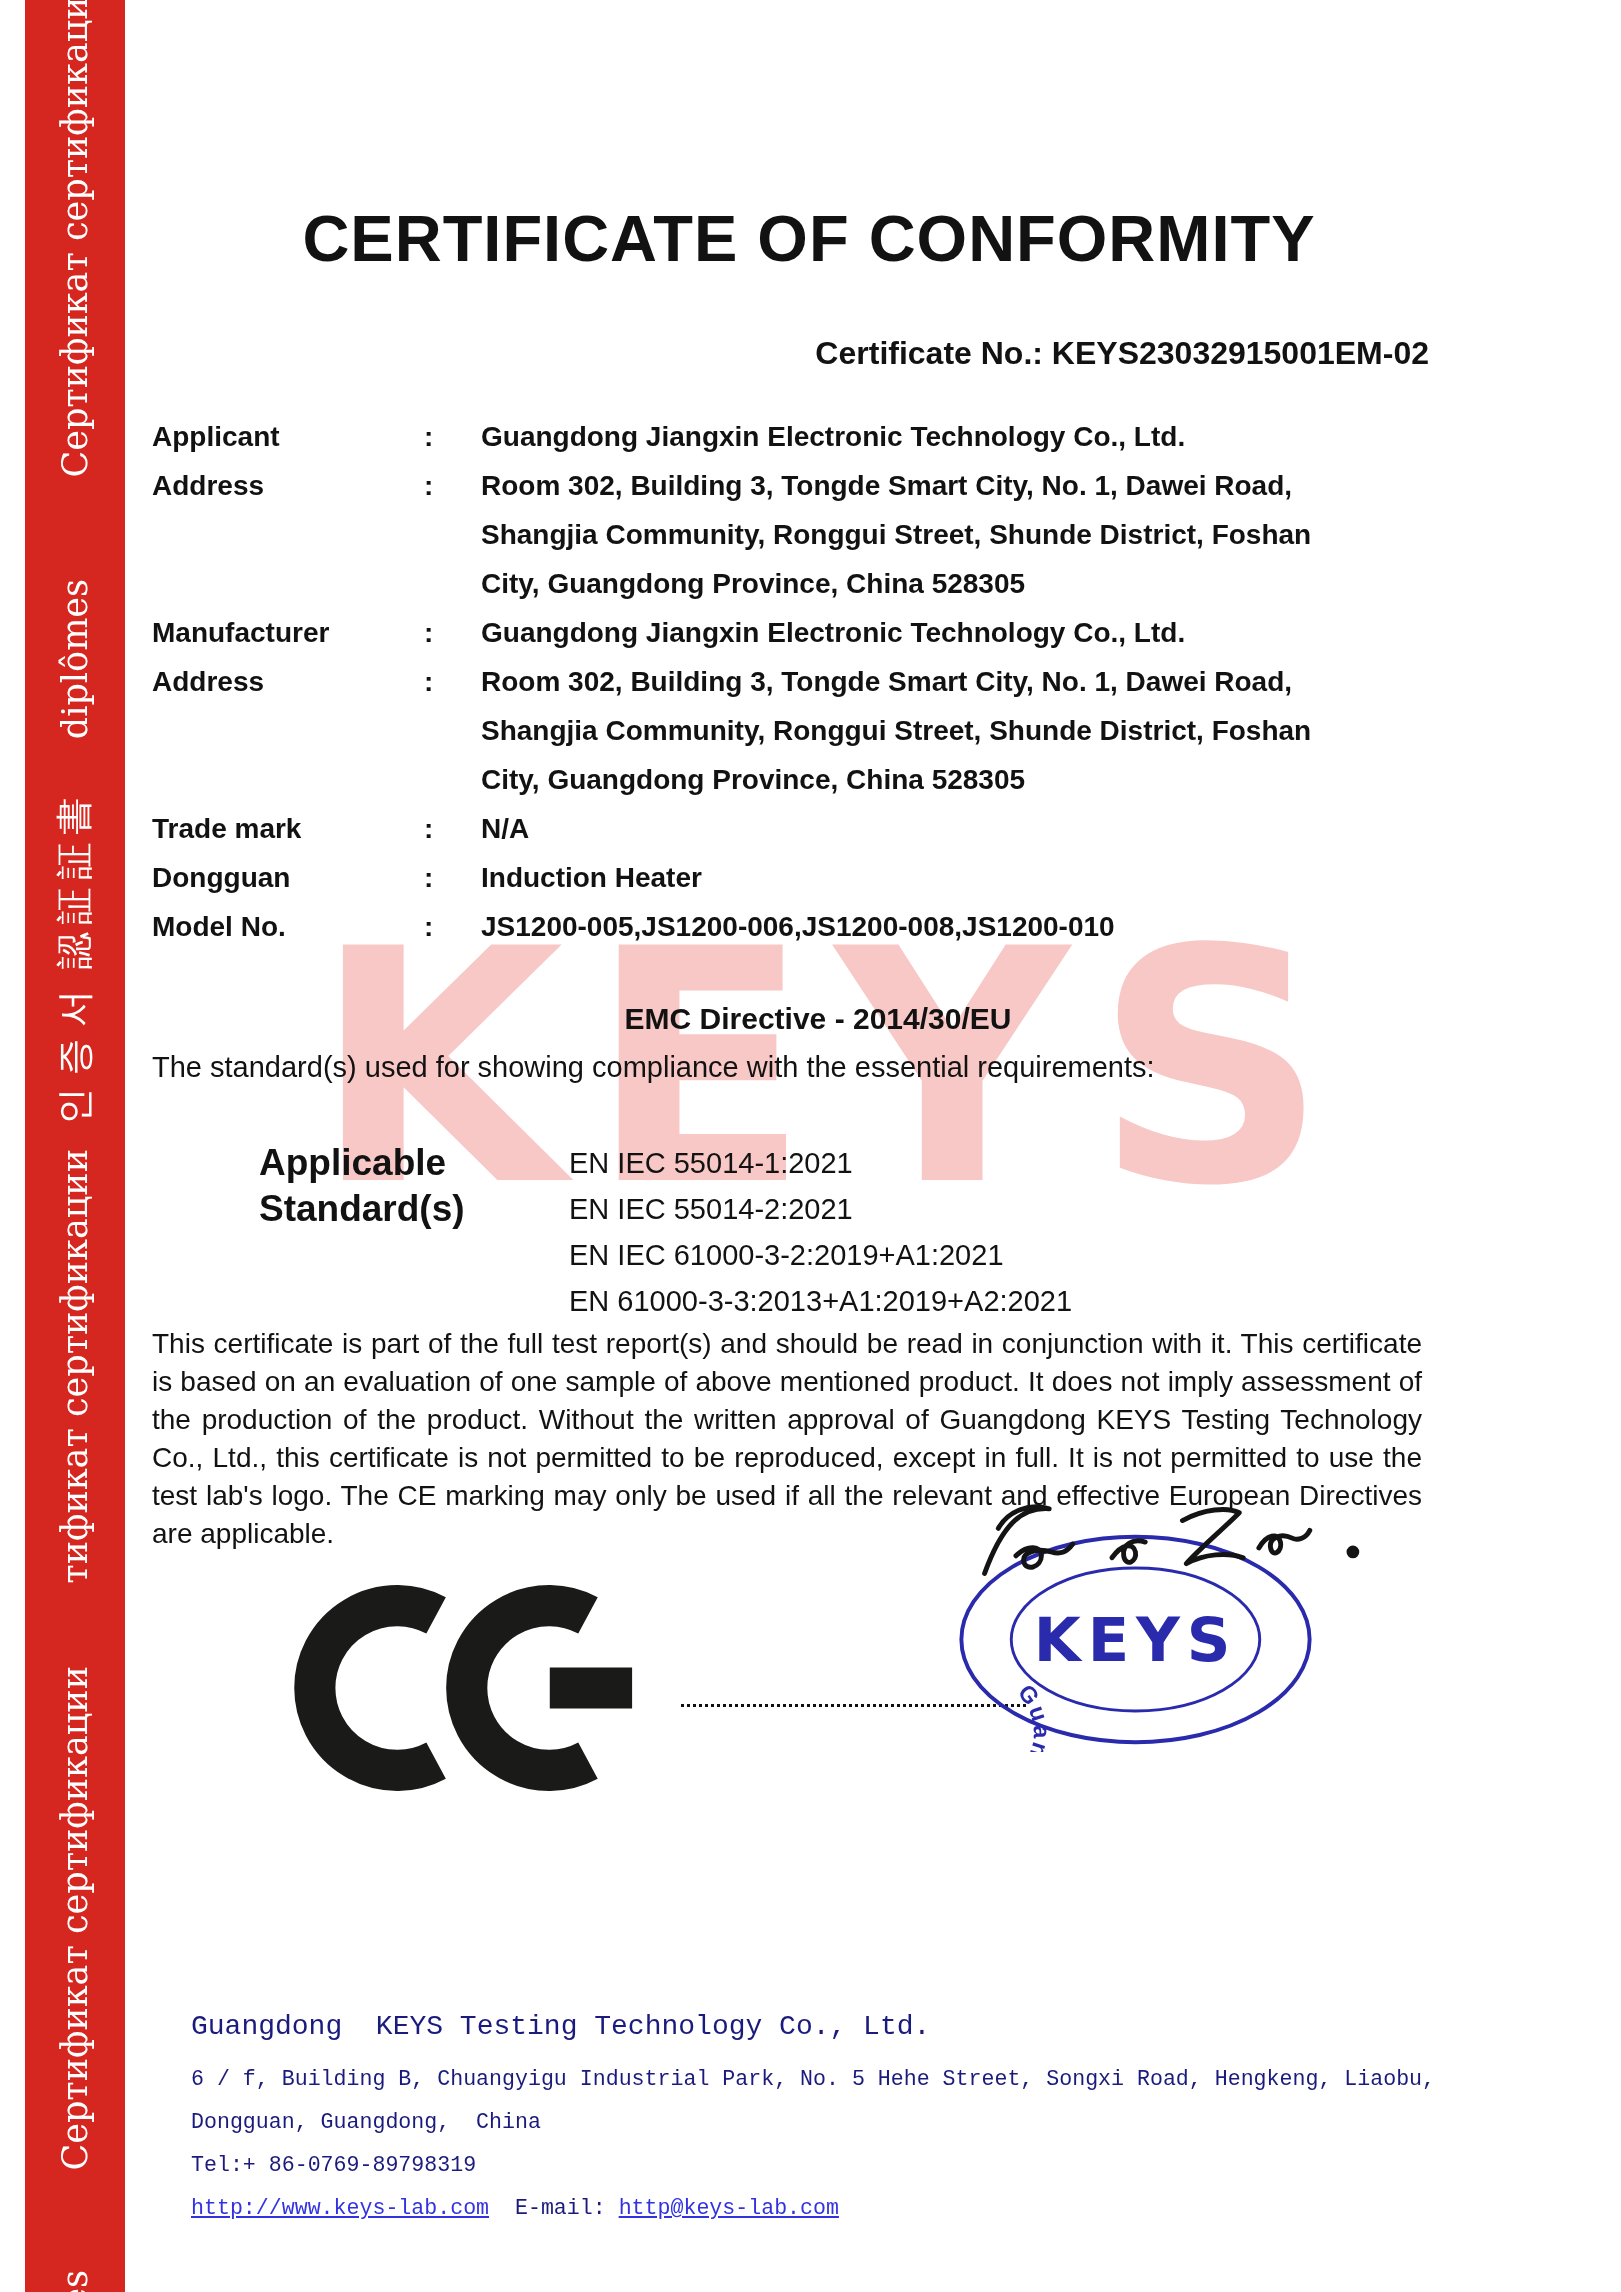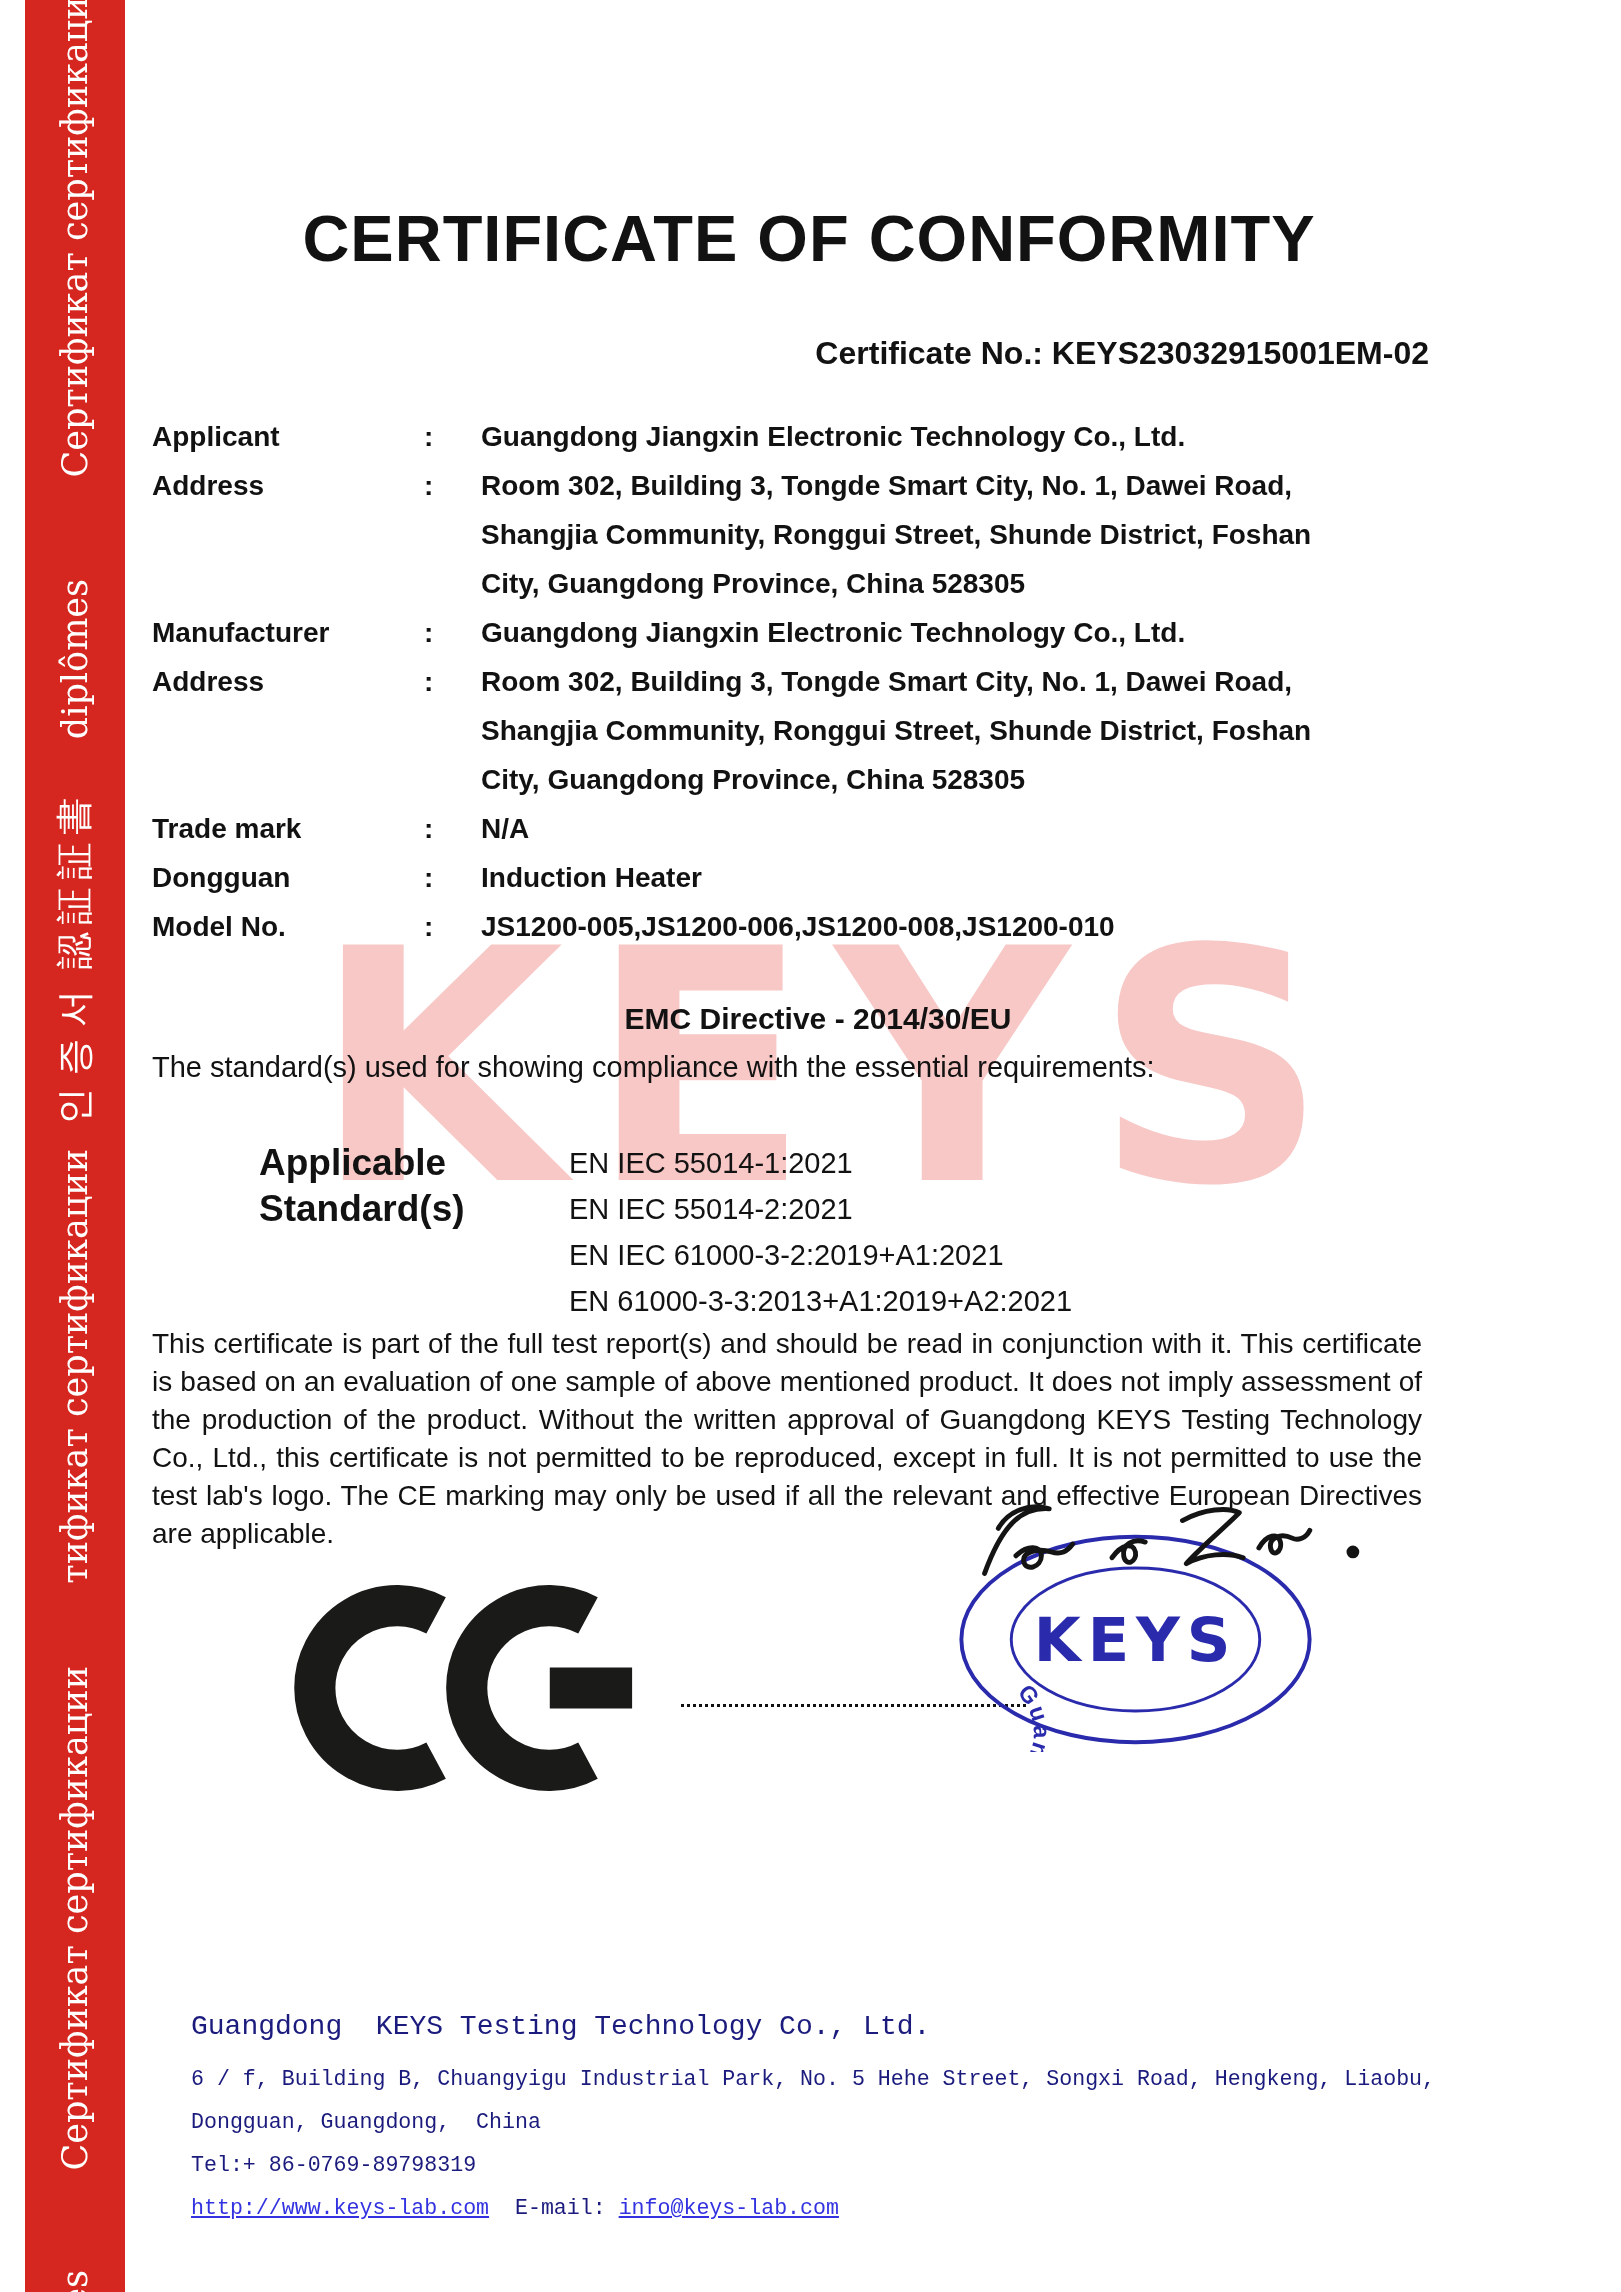--- a/index.html
+++ b/index.html
@@ -223,17 +223,17 @@
       </g>
     </svg>
   </div>
 
 
   <div class="footer">
     <div class="company">Guangdong  KEYS Testing Technology Co., Ltd.</div>
     <div class="fline">6 / f, Building B, Chuangyigu Industrial Park, No. 5 Hehe Street, Songxi Road, Hengkeng, Liaobu,</div>
     <div class="fline">Dongguan, Guangdong,  China</div>
     <div class="fline">Tel:+ 86-0769-89798319</div>
-    <div class="fline"><span class="link">http://www.keys-lab.com</span><span>  E-mail: </span><span class="link">info@keys-lab.com</span></div>
+    <div class="fline"><span class="link">http://www.keys-lab.com</span><span>  E-mail: </span><span class="link">http@keys-lab.com</span></div>
   </div>
 
 </div>
 
 
 </body></html>

